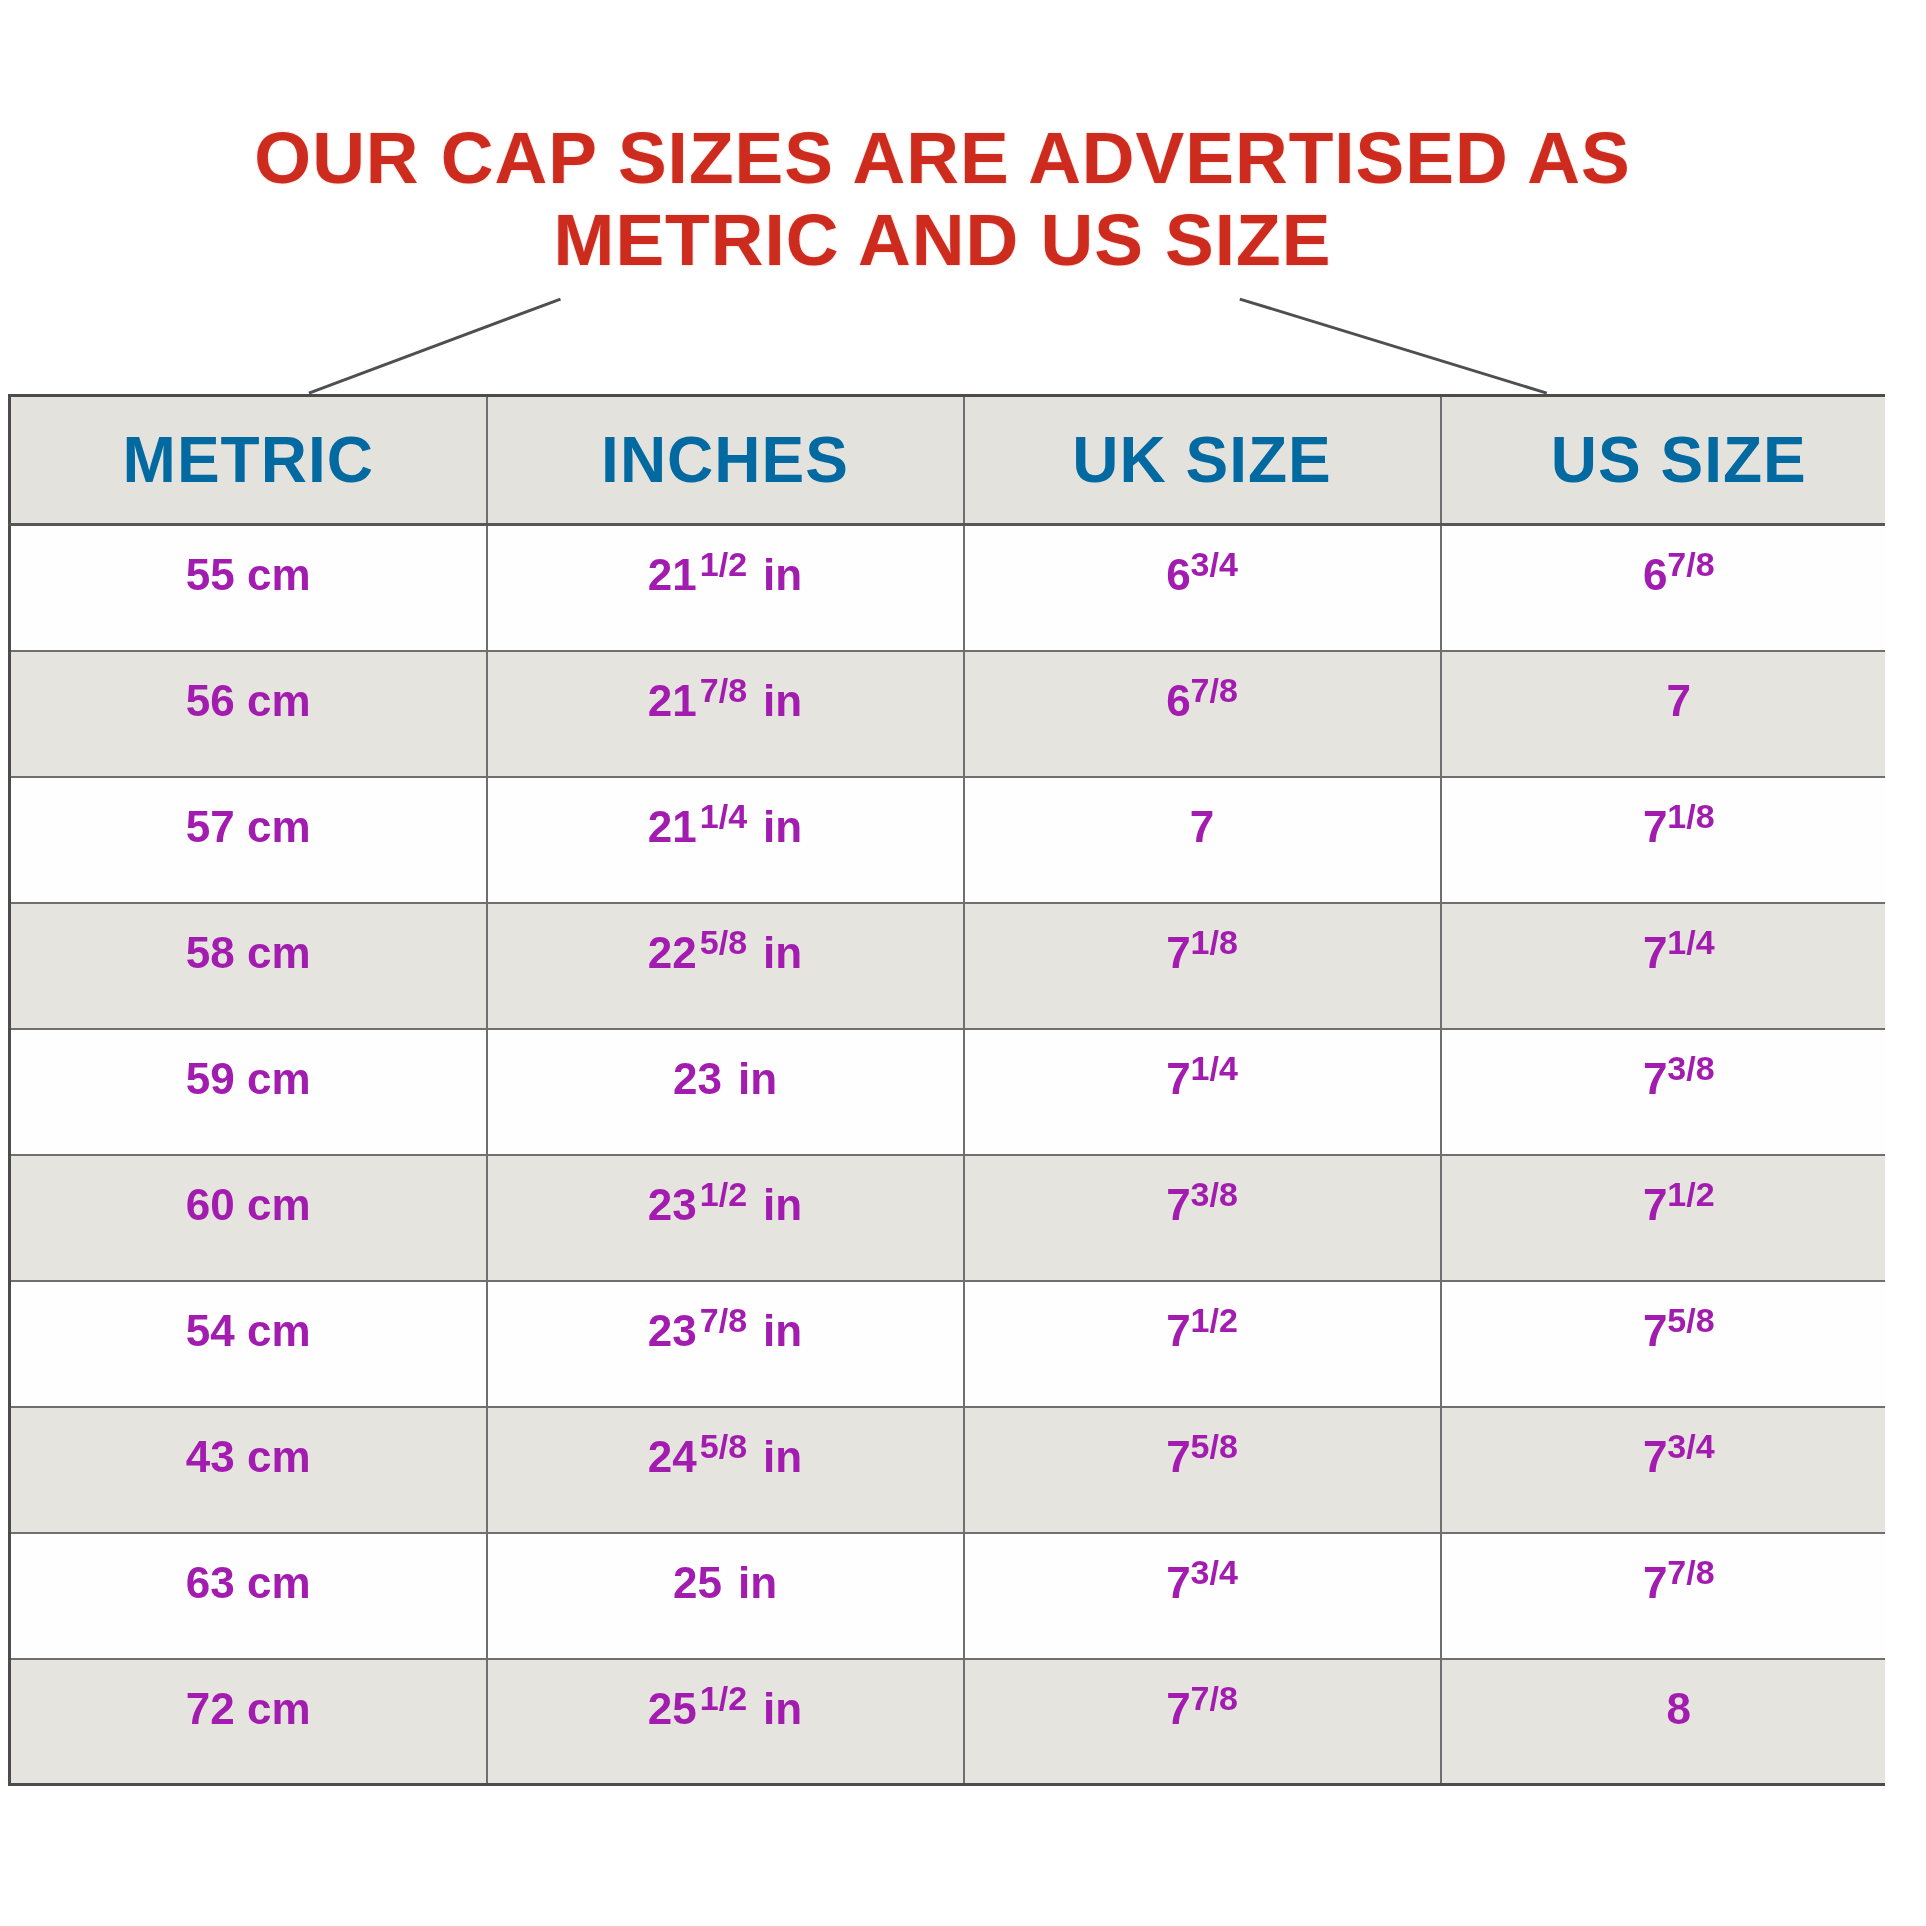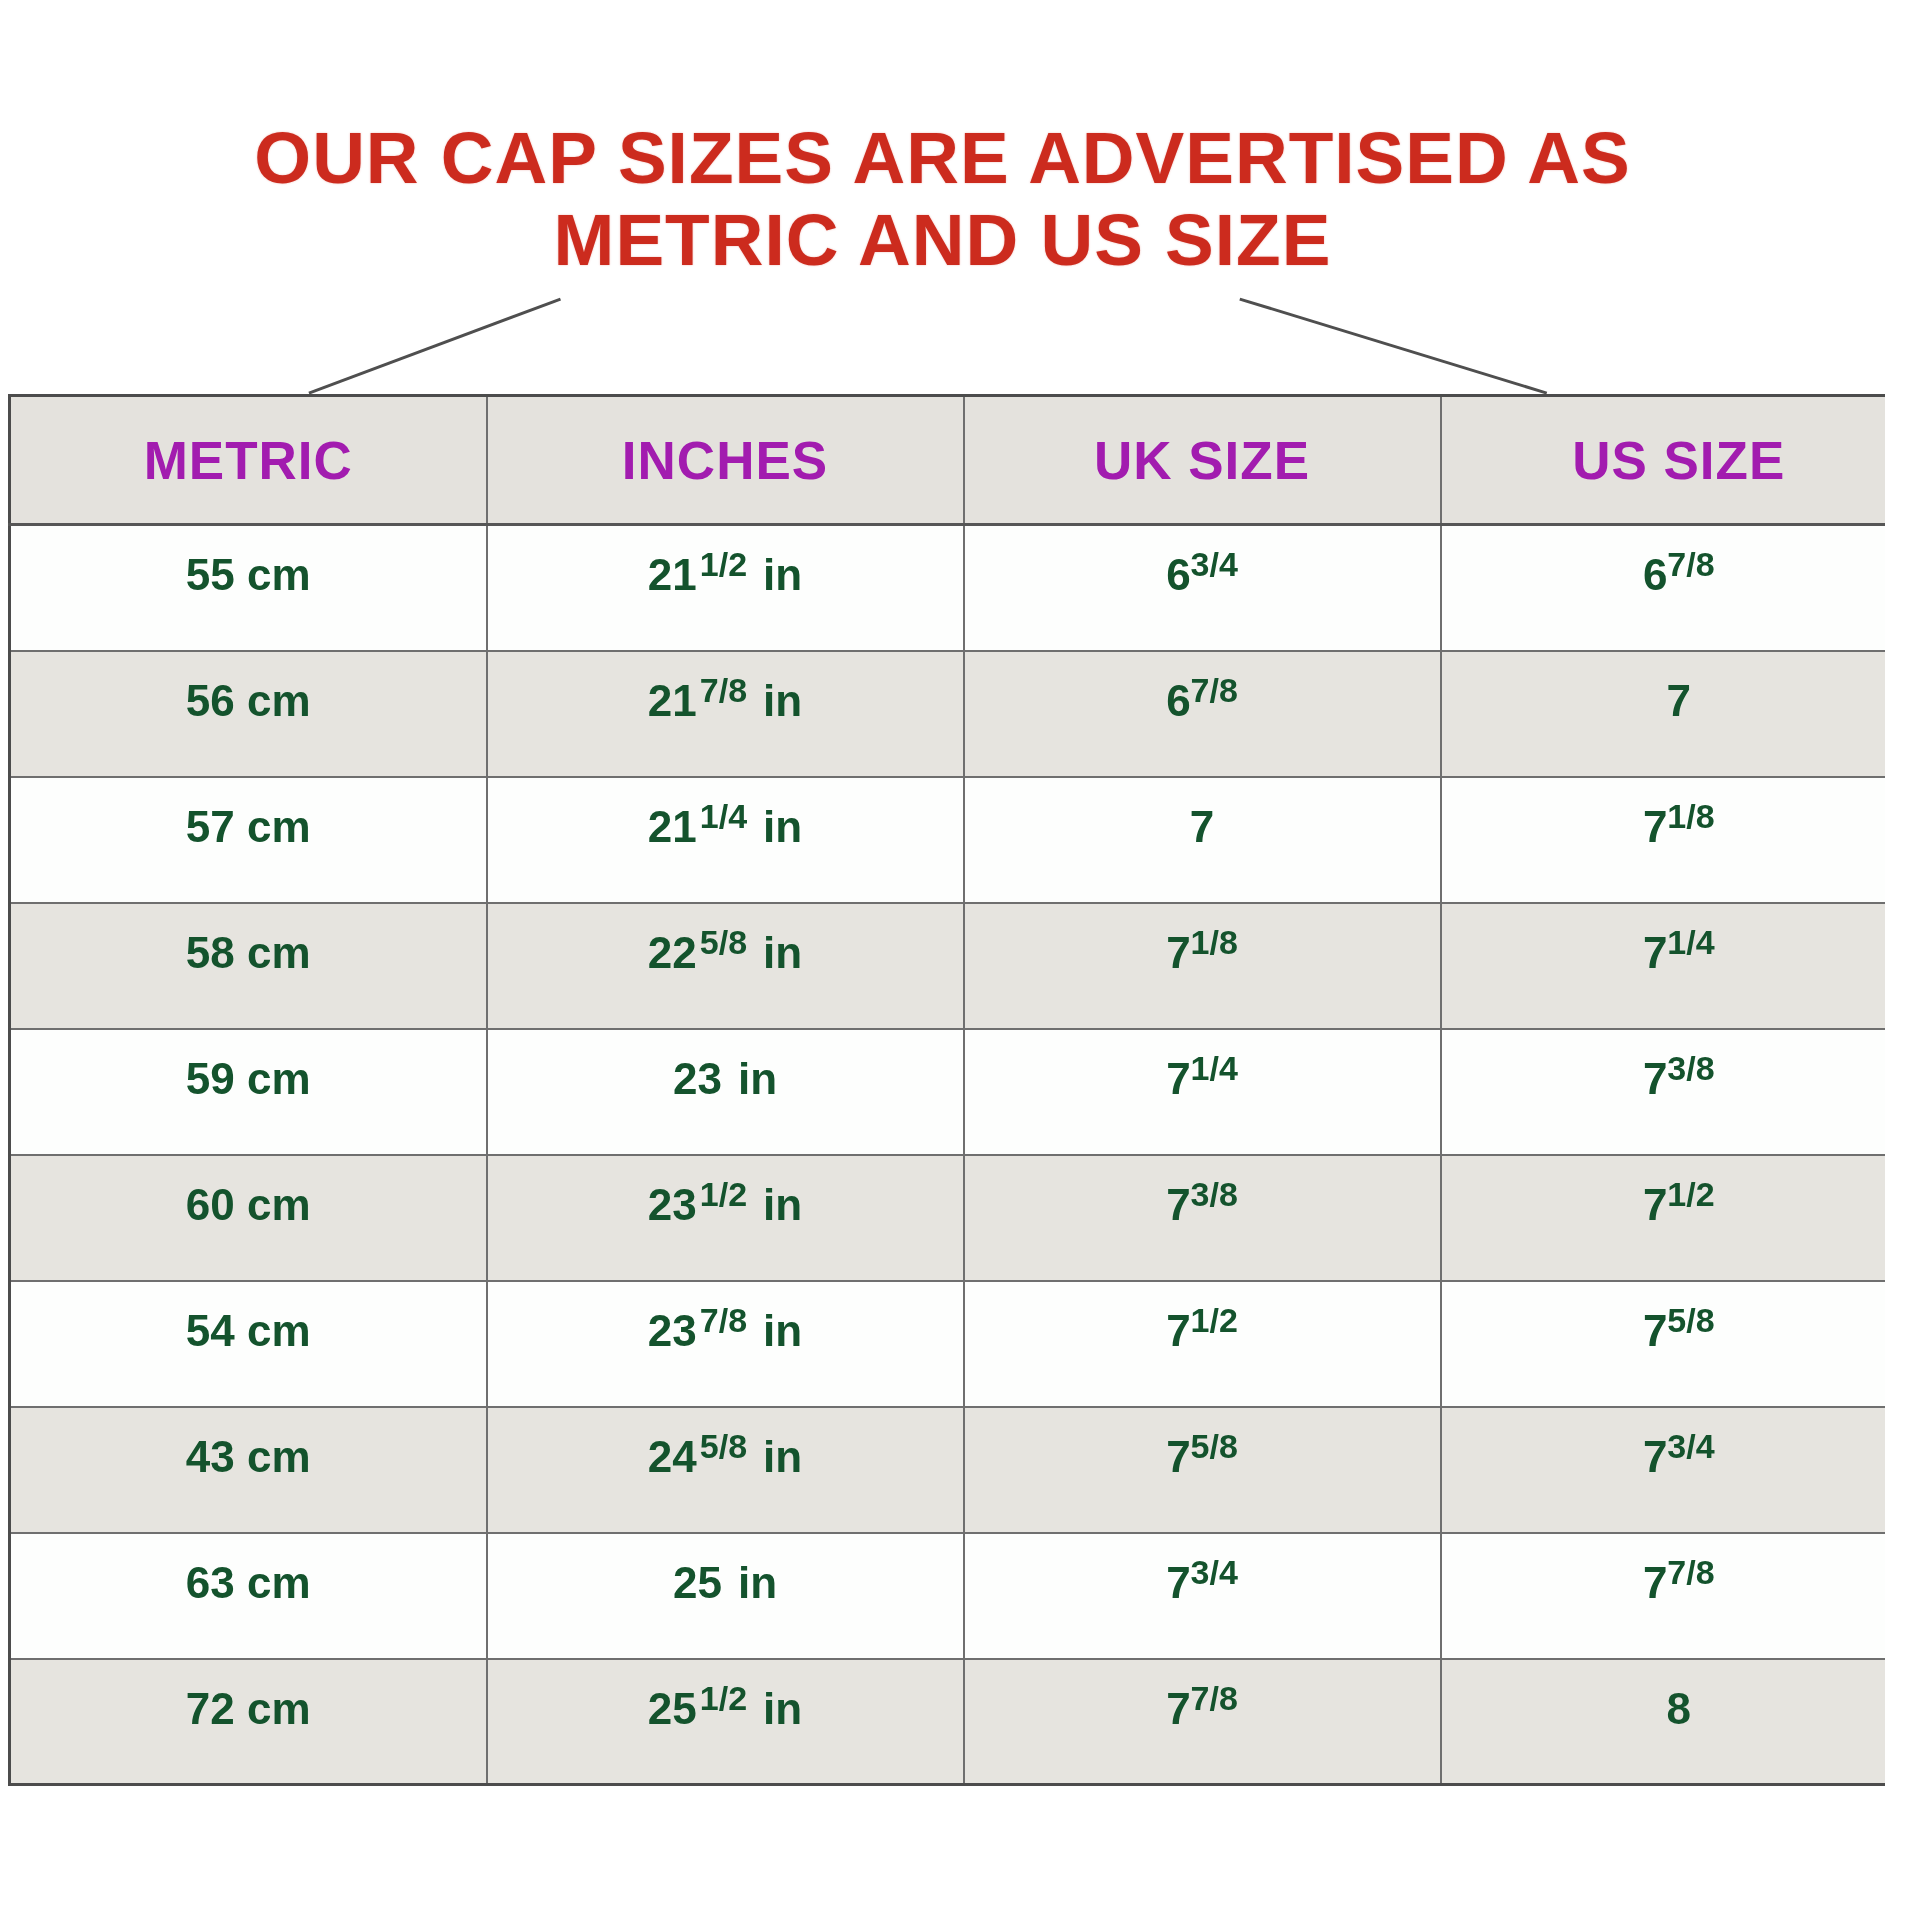--- a/index.html
+++ b/index.html
@@ -43,32 +43,32 @@
     width: 1911px;
     height: 1383px;
     border-collapse: collapse;
     table-layout: fixed;
     background: #fdfefd;
     border: 3px solid #4c4c4c;
   }
   table.size-table th {
     height: 124px;
     background: #e4e2dd;
-    color: #a21caf;
+    color: #0369a1;
     font-weight: 700;
-    font-size: 53px;
+    font-size: 64px;
     text-align: center;
     vertical-align: middle;
     border: 2px solid #6f6f6f;
     border-bottom: 3px solid #565656;
     letter-spacing: 1px;
   }
   table.size-table td {
     height: 126px;
-    color: #14532d;
+    color: #a21caf;
     font-weight: 700;
     font-size: 44px;
     text-align: center;
     vertical-align: top;
     padding-top: 24px;
     box-sizing: border-box;
     border: 2px solid #6f6f6f;
   }
   table.size-table tbody tr:nth-child(odd) td { background: #fdfefd; }
   table.size-table tbody tr:nth-child(even) td { background: #e6e4df; }

